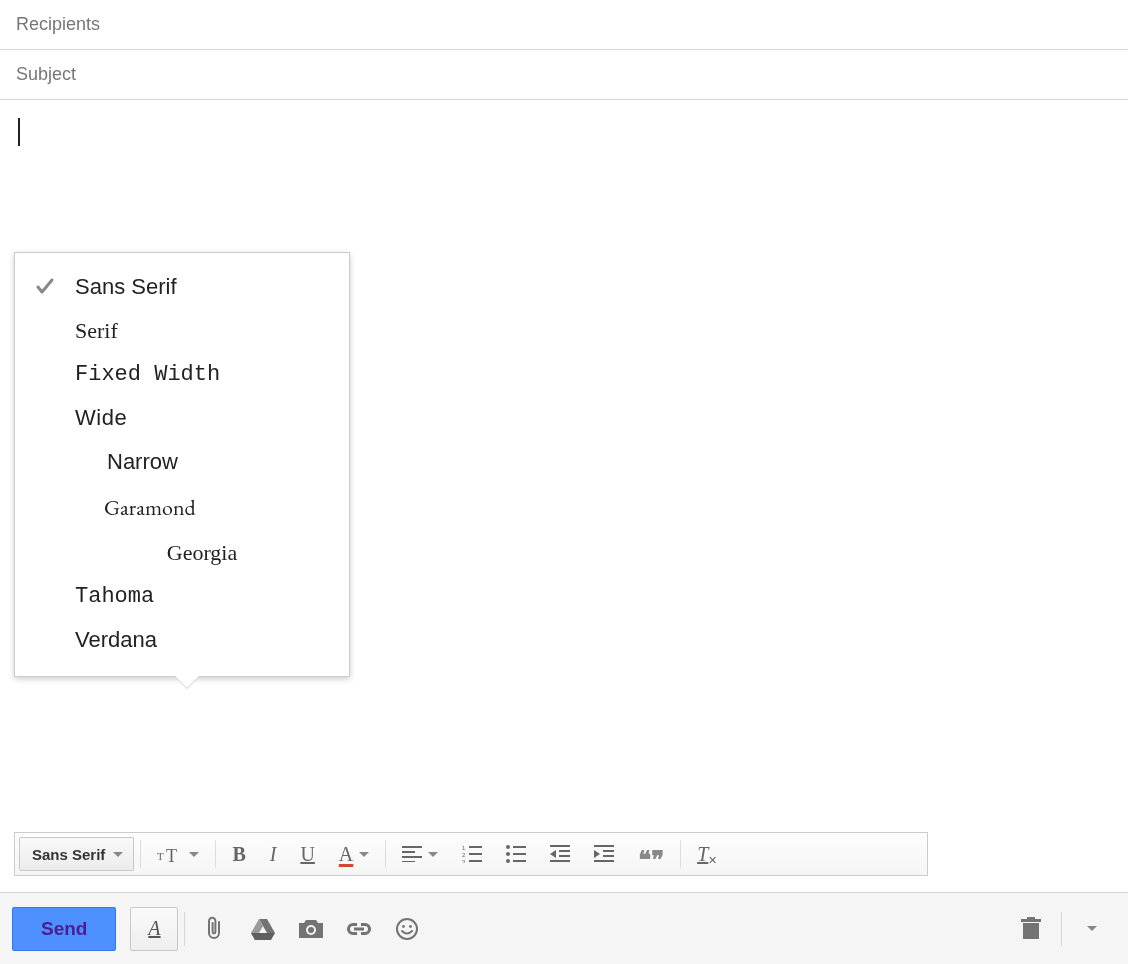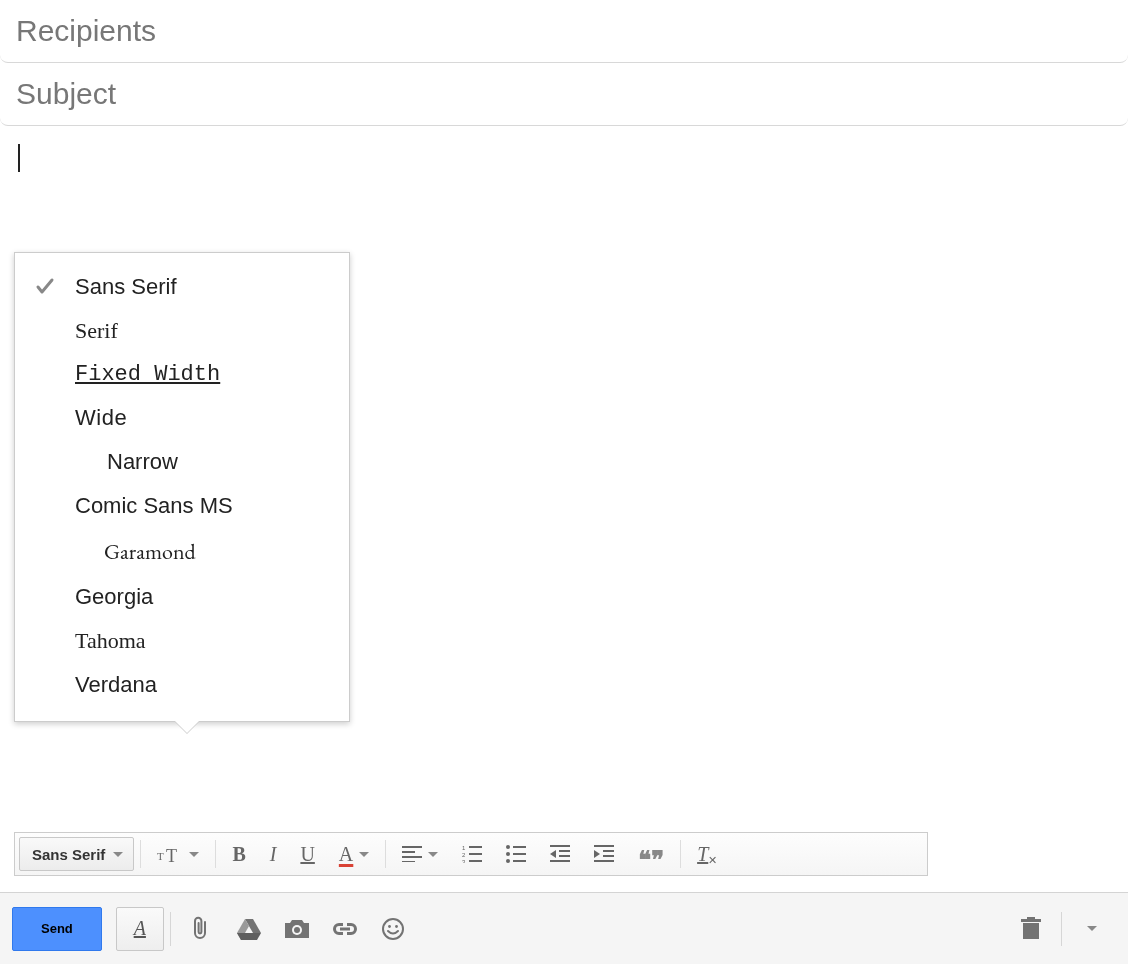--- a/index.html
+++ b/index.html
@@ -14,22 +14,21 @@
   }
   .compose {
     display: flex;
     flex-direction: column;
     height: 100%;
   }
   .fieldrow {
     padding: 14px 16px 14px 16px;
     border-bottom: 1px solid #d8d8d8;
     color: #777;
-    font-size: 30px;
-    border-radius: 8px;
+    font-size: 18px;
   }
   .body-area {
     flex: 1 1 auto;
     padding: 18px 16px;
     position: relative;
   }
   .caret {
     width: 0;
     height: 28px;
     border-left: 2px solid #222;
@@ -60,27 +59,27 @@
     width: 40px;
     display: inline-flex;
     align-items: center;
     justify-content: flex-start;
   }
   .font-label {
     flex: 1 1 auto;
   }
   .ff-sans    { font-family: Arial, Helvetica, sans-serif; }
   .ff-serif   { font-family: "Times New Roman", Times, serif; }
-  .ff-fixed   { font-family: "Courier New", Courier, monospace; text-decoration: underline; }
+  .ff-fixed   { font-family: "Courier New", Courier, monospace; }
   .ff-wide    { font-family: Impact, "Arial Black", sans-serif; letter-spacing: 0.5px; font-weight: normal;}
   .ff-narrow  { font-family: "Arial Narrow", Arial, sans-serif; font-stretch: condensed; margin-left: 32px; }
   .ff-comic   { font-family: "Comic Sans MS", "Comic Sans", cursive, sans-serif; }
   .ff-garamond{ font-family: Garamond, "EB Garamond", Georgia, serif; margin-left: 29px; }
-  .ff-georgia { font-family: Liberation Sans, sans-serif; }
-  .ff-tahoma  { font-family: Liberation Serif, serif; }
+  .ff-georgia { font-family: Liberation Serif, serif; text-align: center; }
+  .ff-tahoma  { font-family: Liberation Mono, monospace; }
   .ff-trebuchet{ font-family: "Trebuchet MS", Trebuchet, sans-serif; }
   .ff-verdana { font-family: Verdana, Geneva, sans-serif; }
 
   
   .font-menu::after, .font-menu::before {
     content: "";
     position: absolute;
     left: 160px;
     bottom: -12px;
     border-left: 12px solid transparent;
@@ -149,23 +148,23 @@
   .action-bar {
     height: 72px;
     border-top: 1px solid #d4d4d4;
     background: #f5f5f5;
     display: flex;
     align-items: center;
     padding: 0 12px;
   }
   .send-btn {
     background: #4d90fe;
-    color: #000000;
+    color: #4c1d95;
     font-weight: bold;
-    font-size: 13px;
+    font-size: 19px;
     border: 1px solid #3079ed;
     height: 44px;
     padding: 0 28px;
     border-radius: 2px;
     cursor: pointer;
     margin-right: 14px;
   }
   .ab-btn {
     width: 48px;
     height: 44px;
@@ -234,24 +233,20 @@
       <div class="font-item">
         <span class="font-check"></span>
         <span class="font-label ff-wide">Wide</span>
       </div>
       <div class="font-item">
         <span class="font-check"></span>
         <span class="font-label ff-narrow">Narrow</span>
       </div>
       <div class="font-item">
         <span class="font-check"></span>
-        <span class="font-label ff-comic">Comic Sans MS</span>
-      </div>
-      <div class="font-item">
-        <span class="font-check"></span>
         <span class="font-label ff-garamond">Garamond</span>
       </div>
       <div class="font-item">
         <span class="font-check"></span>
         <span class="font-label ff-georgia">Georgia</span>
       </div>
       <div class="font-item">
         <span class="font-check"></span>
         <span class="font-label ff-tahoma">Tahoma</span>
       </div>

